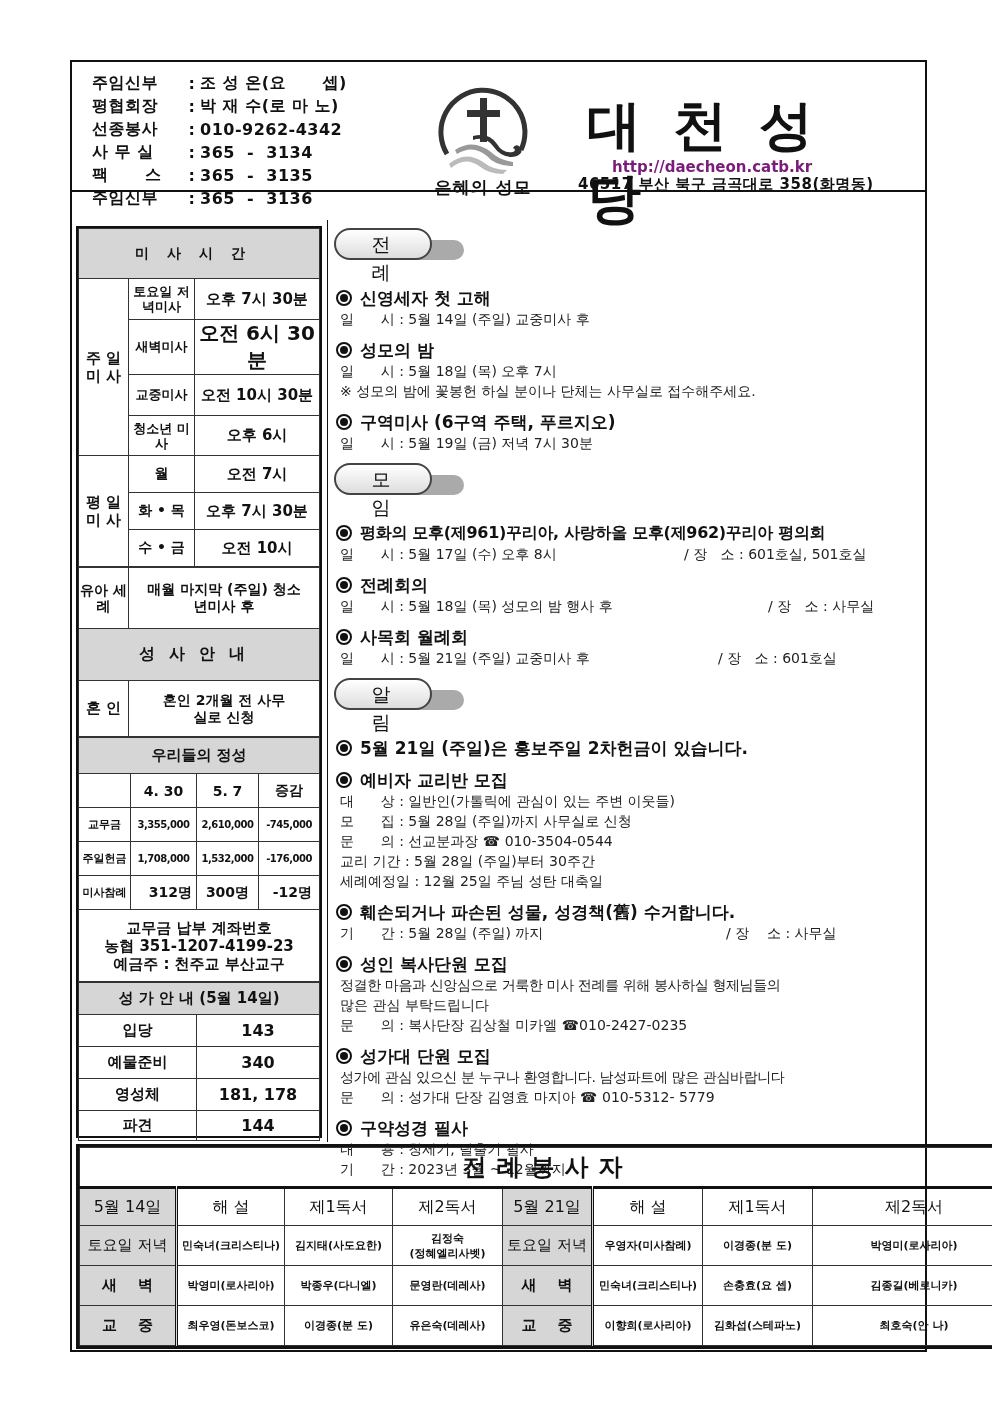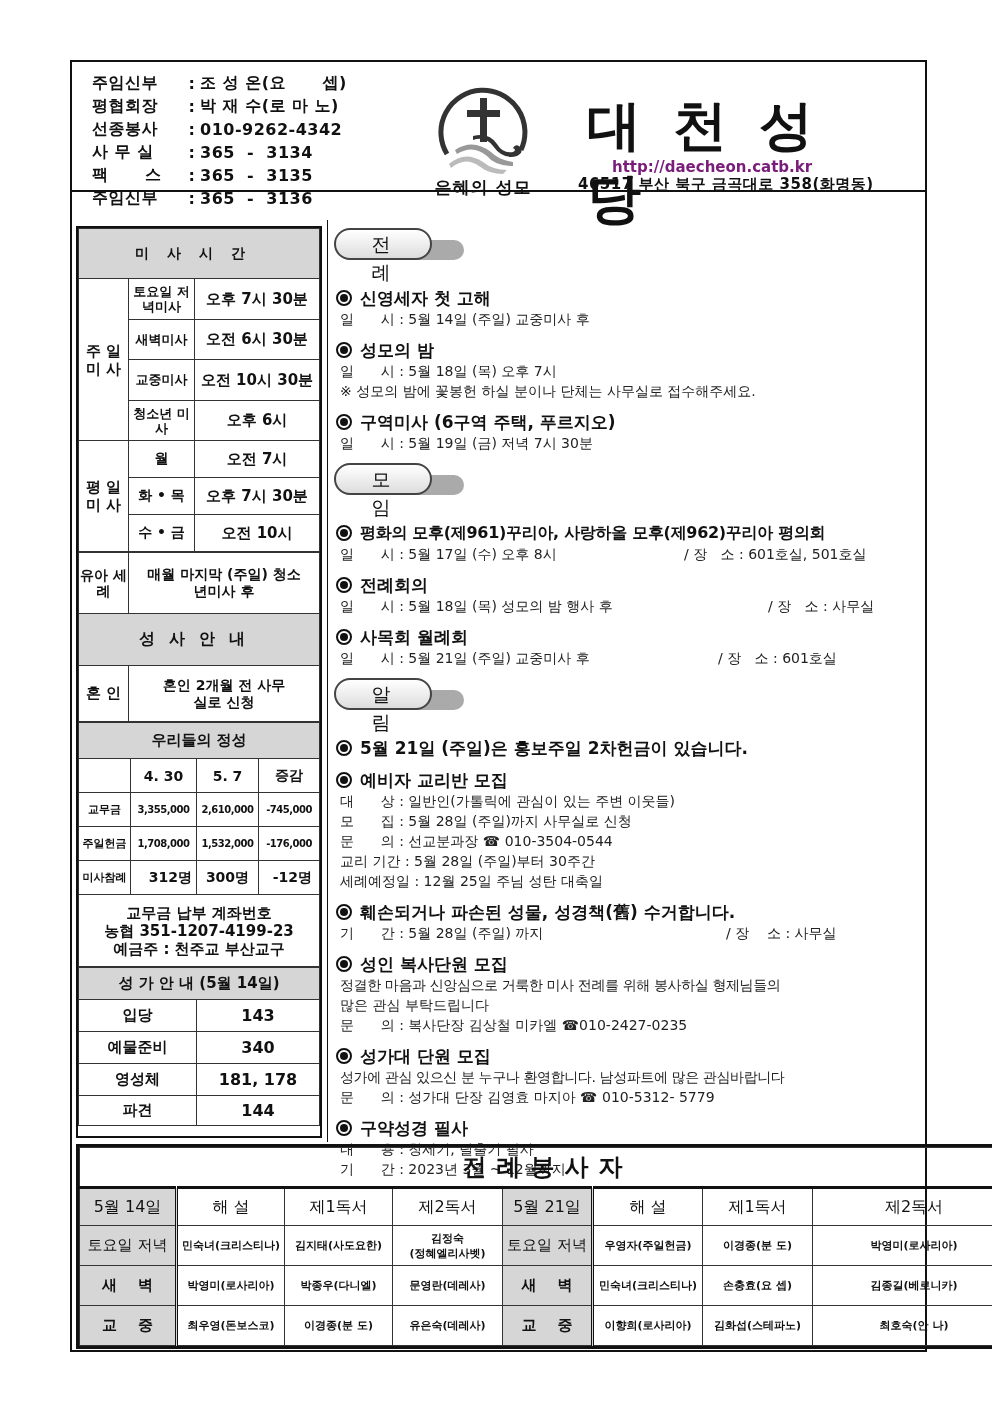--- a/index.html
+++ b/index.html
@@ -111,21 +111,21 @@
             <td colspan="3" class="gray sec-h">미사시간</td>
           </tr>
       <tr style="height:41px">
         <td rowspan="4" style="width:50px;font-size:15px;white-space:pre-line;line-height:18px">주 일
 미 사</td>
         <td style="width:66px;font-size:13px;line-height:15px">토요일 저녁미사</td>
         <td style="font-size:15px">오후 7시 30분</td>
       </tr>
       <tr style="height:40px">
             <td style="font-size:13px">새벽미사</td>
-            <td style="font-size:15px">오전 6시 30분</td>
+            <td style="font-size:20px">오전 6시 30분</td>
           </tr>
       <tr style="height:41px">
             <td style="font-size:13px">교중미사</td>
             <td style="font-size:15px">오전 10시 30분</td>
           </tr>
       <tr style="height:40px">
             <td style="font-size:13px;line-height:15px">청소년 미사</td>
             <td style="font-size:15px">오후 6시</td>
           </tr>
       <tr style="height:37px">
@@ -348,21 +348,21 @@
         <td style="width:110px">제1독서</td>
         <td>제2독서</td>
       </tr>
       <tr>
         <td class="gray dk" style="font-size:15px;font-weight:normal">토요일 저녁</td>
         <td style="font-size:11px">민숙녀(크리스티나)</td>
         <td style="font-size:11px">김지태(사도요한)</td>
         <td style="font-size:11px;white-space:pre-line;line-height:15px">김정숙
 (정혜엘리사벳)</td>
         <td class="gray dk" style="font-size:15px;font-weight:normal">토요일 저녁</td>
-        <td style="font-size:11px">우영자(주일헌금)</td>
+        <td style="font-size:11px">우영자(미사참례)</td>
         <td style="font-size:11px">이경종(분 도)</td>
         <td style="font-size:11px">박영미(로사리아)</td>
       </tr>
       <tr>
         <td class="gray dk" style="font-size:15px;white-space:pre">새    벽</td>
         <td style="font-size:11px">박영미(로사리아)</td>
         <td style="font-size:11px">박종우(다니엘)</td>
         <td style="font-size:11px">문영란(데레사)</td>
         <td class="gray dk" style="font-size:15px;white-space:pre">새    벽</td>
         <td style="font-size:11px">민숙녀(크리스티나)</td>

